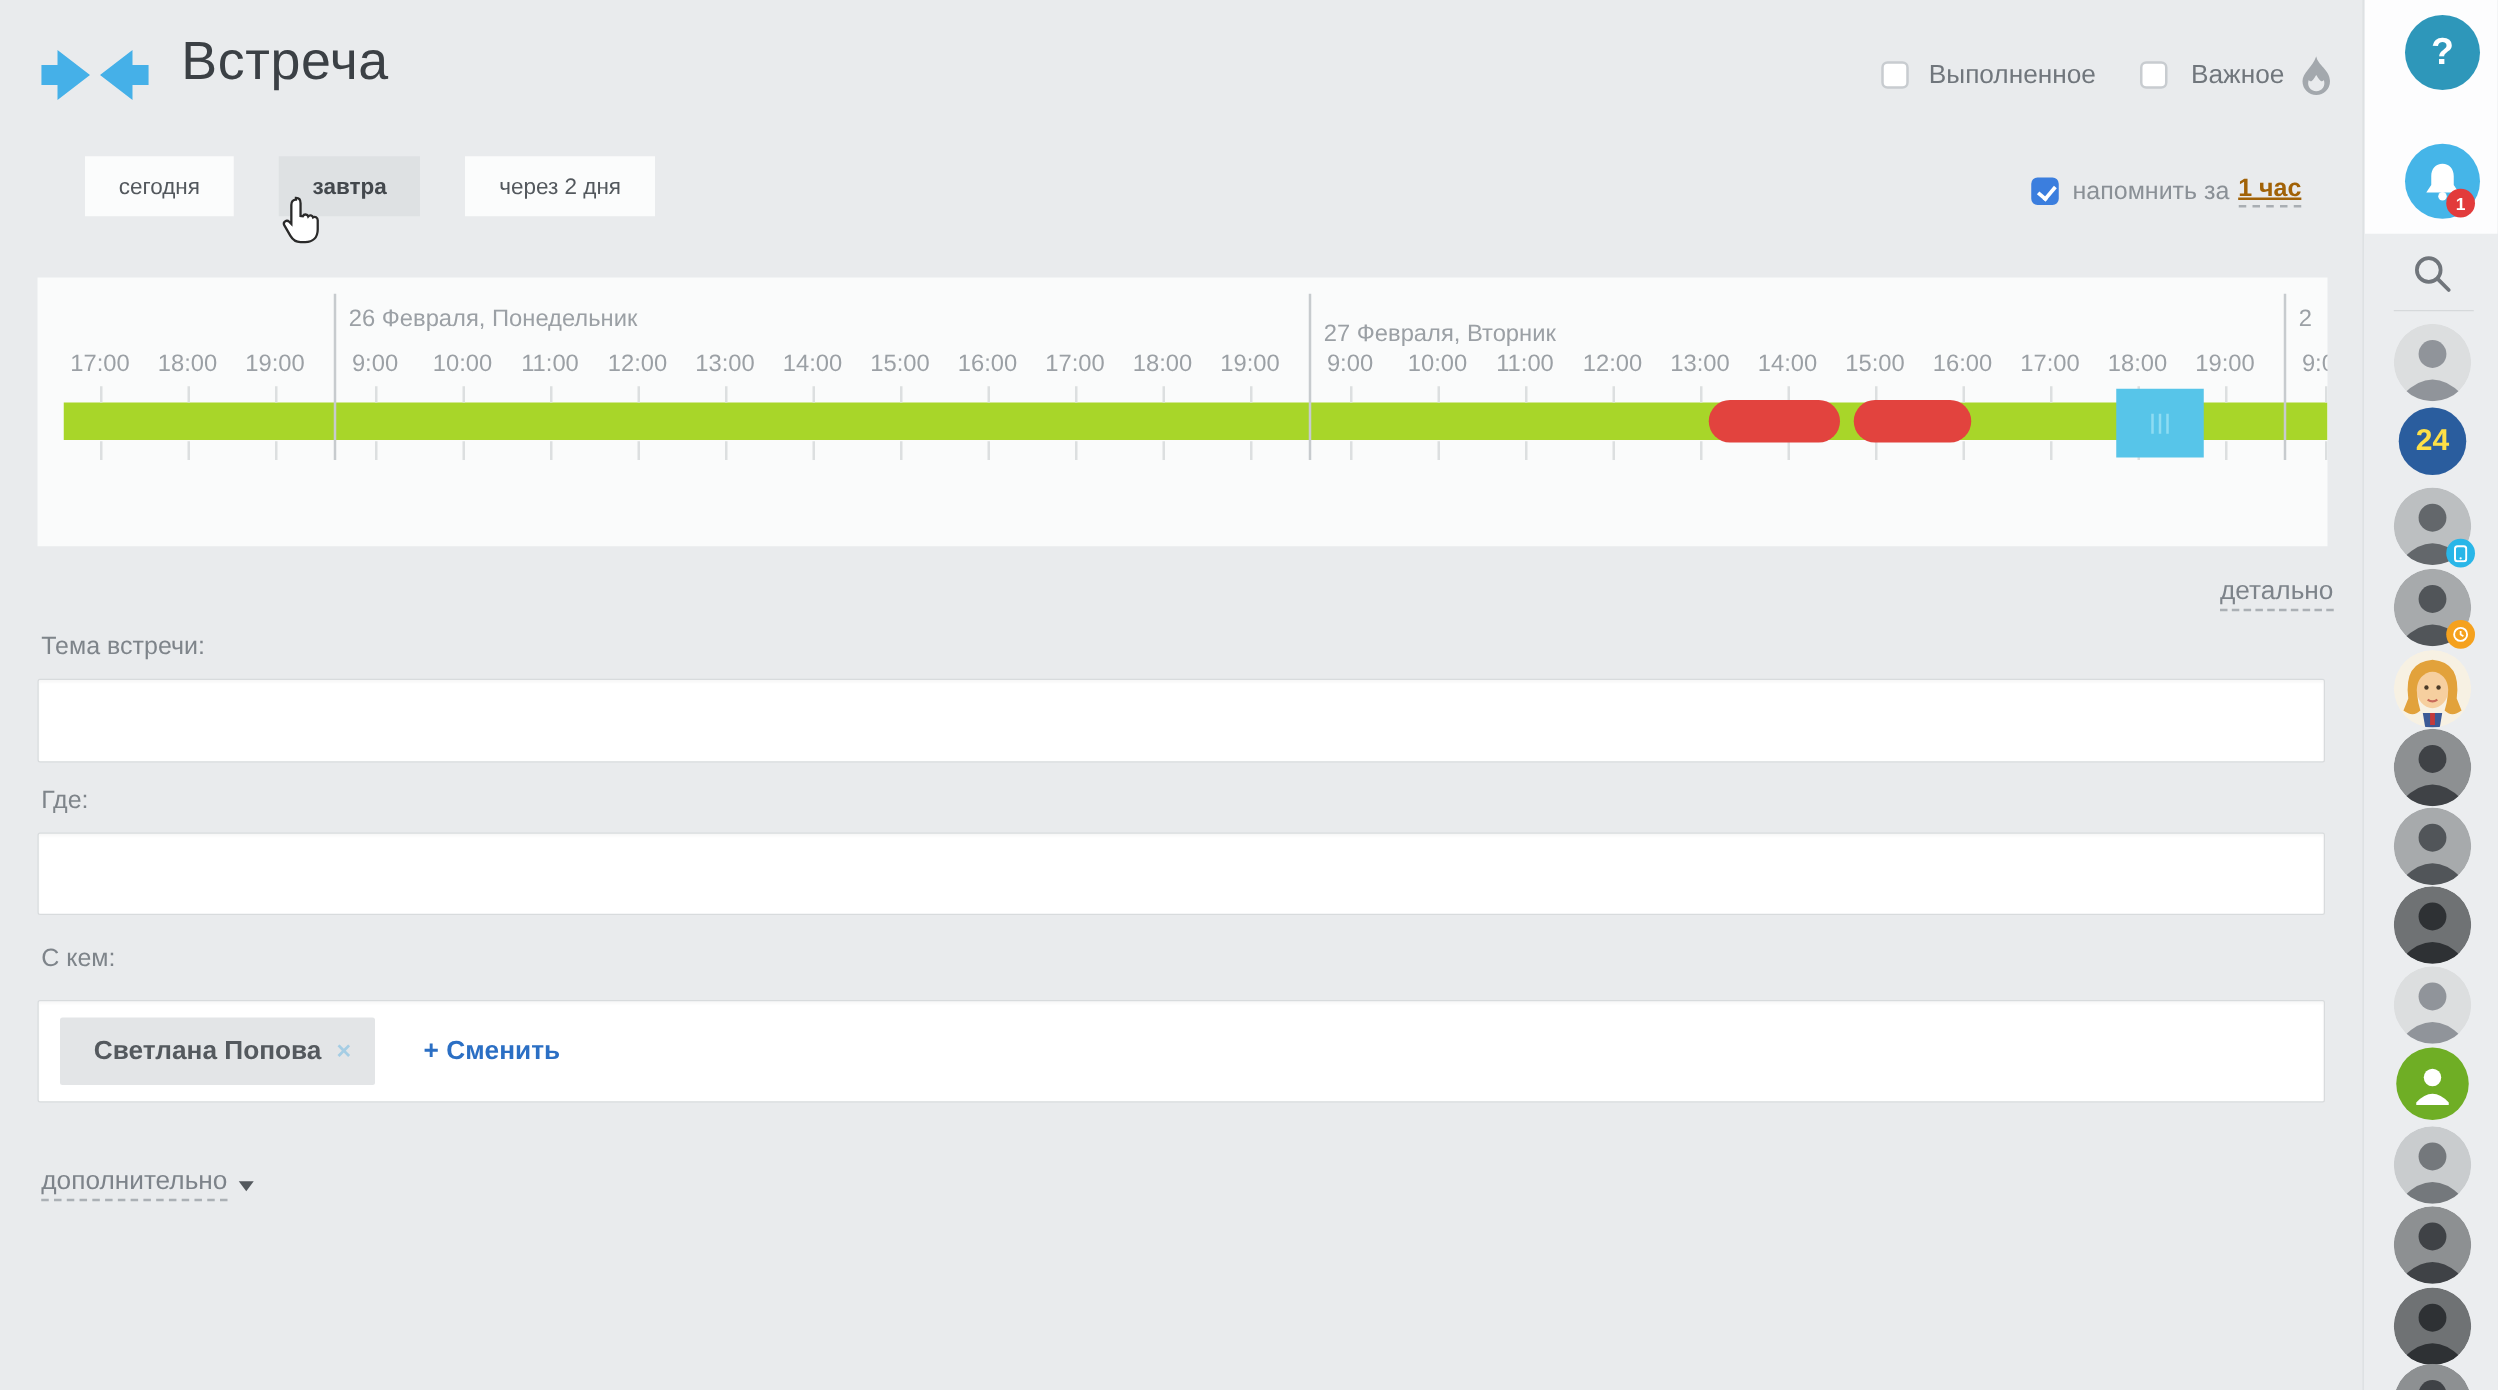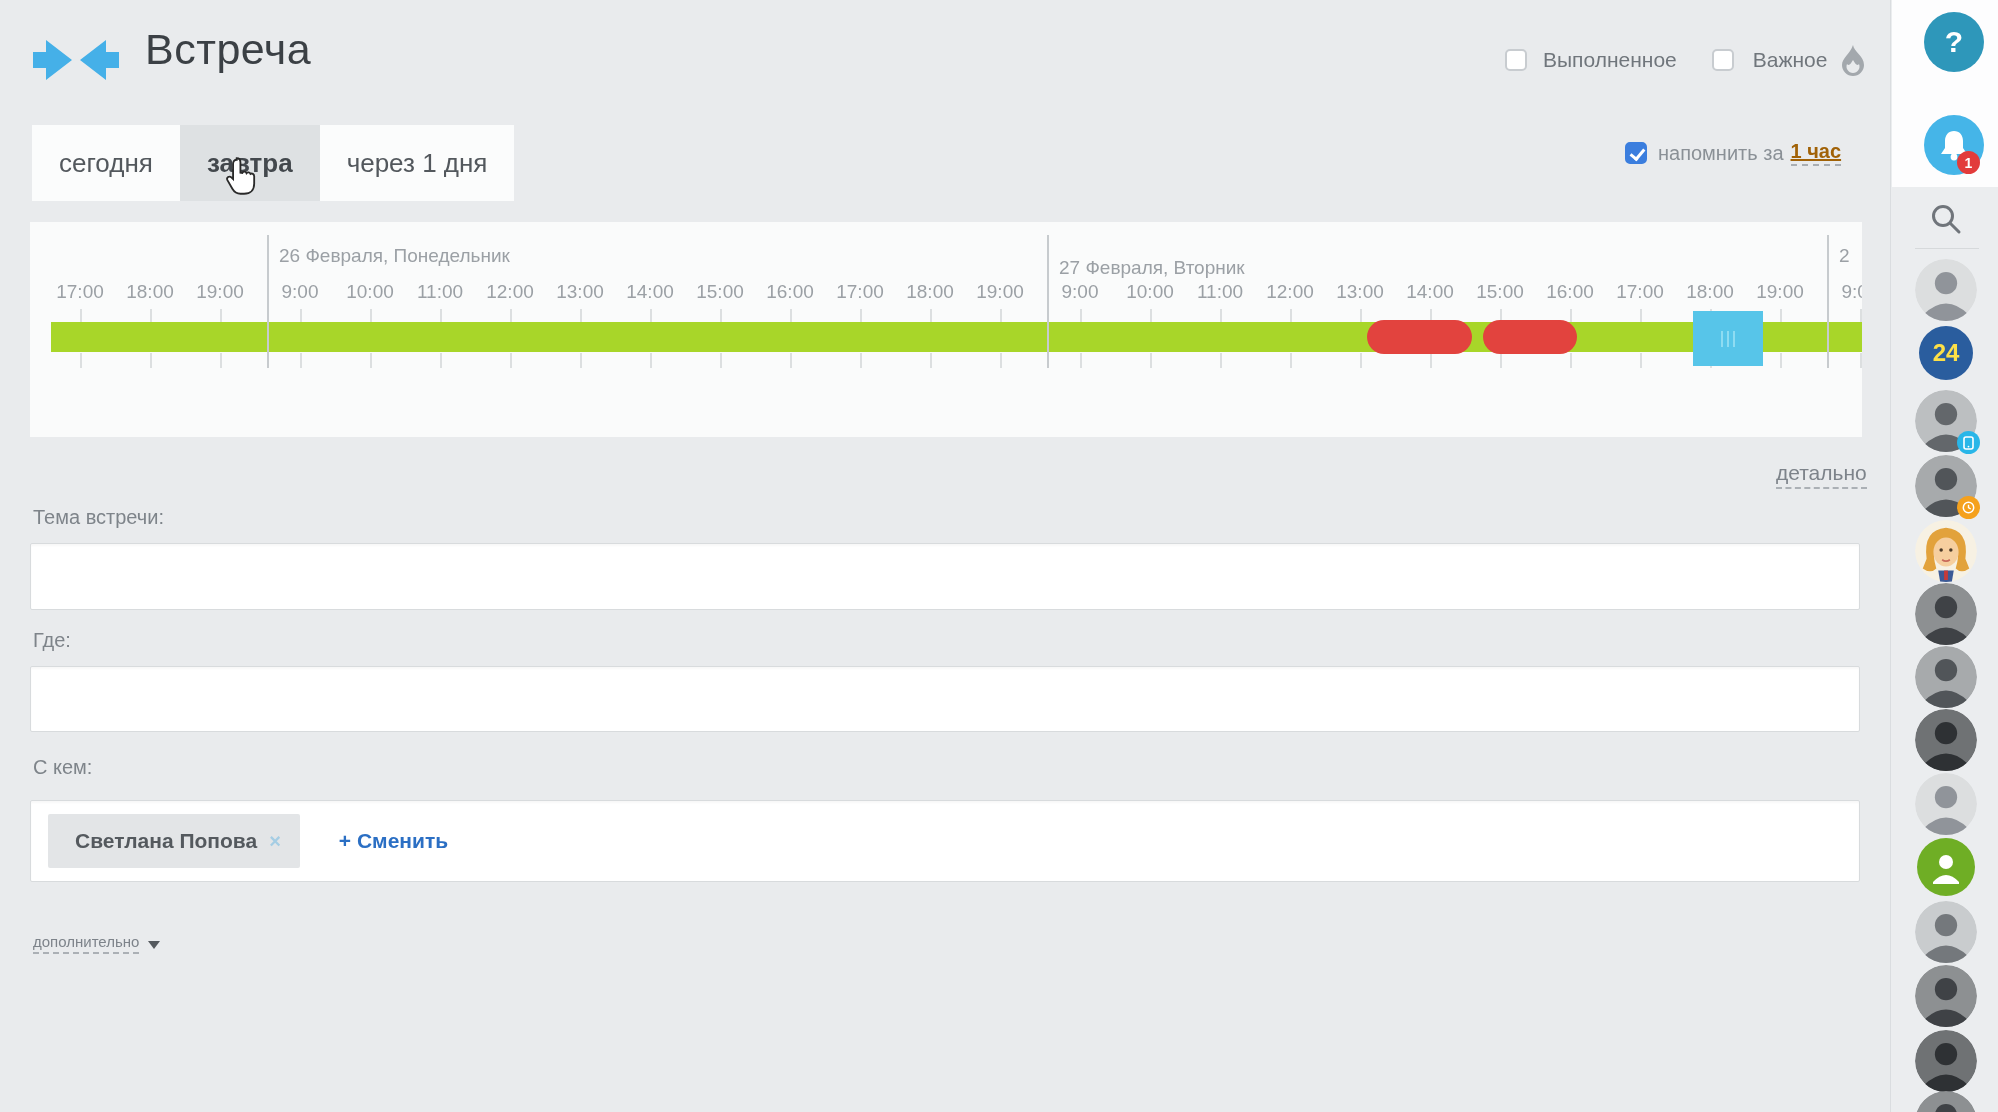--- a/index.html
+++ b/index.html
@@ -19,22 +19,22 @@
   .cbx.checked{background:#3b7ede;border-color:#3b7ede;position:relative;}
   .cbx.checked::after{content:"";position:absolute;left:6px;top:2px;width:6px;height:11px;border:solid #fff;border-width:0 3px 3px 0;transform:rotate(40deg);}
   .cbx-label{font-size:21px;color:#70767c;}
   .hdr-filters .cbx{margin-right:16px;}
   .hdr-filters .gap1{margin-right:35px;}
   .hdr-filters .gap2{margin-right:19px;}
   .hdr-filters .gap3{margin-right:13px;}
 
   
   .tabs{left:32px;top:125px;height:61px;display:flex;}
-  .tab{height:76px;display:flex;align-items:center;padding:0 27px;background:#fbfcfc;
-       font-size:26px;color:#53585d;cursor:pointer;white-space:nowrap;}
+  .tab{height:48px;display:flex;align-items:center;padding:0 27px;background:#fbfcfc;
+       font-size:18px;color:#53585d;cursor:pointer;white-space:nowrap;margin-left:36px;}
   .tab.selected{background:#dee1e3;color:#43484d;font-weight:700;}
 
   
   .reminder{left:1625px;top:140px;display:flex;align-items:center;}
   .reminder .cbx{margin-right:11px;}
   .reminder-label{font-size:20px;color:#8a9096;margin-right:7px;}
   .reminder-interval{font-size:20px;color:#a16207;font-weight:700;border-bottom:2px dashed #a9aeb3;padding-bottom:1px;cursor:pointer;text-decoration:underline;}
 
   
   .tl-panel{left:30px;top:222px;width:1832px;height:215px;background:#fafbfb;overflow:hidden;}
@@ -45,21 +45,21 @@
   .tl-tick-top{position:absolute;top:87px;width:2px;height:13px;background:#dcdfe0;}
   .tl-tick-bot{position:absolute;top:131px;width:2px;height:15px;background:#dcdfe0;}
   .tl-bar{position:absolute;left:21px;top:100px;right:0;height:30px;background:#a8d629;}
   .tl-busy{position:absolute;top:98px;height:34px;border-radius:17px;background:#e2433e;}
   .tl-selected{position:absolute;top:89px;height:55px;background:#57c5e9;display:flex;align-items:center;justify-content:center;gap:4px;cursor:grab;}
   .tl-grip{width:2px;height:16px;background:#8edcf2;}
 
   
   .detail-link{left:1763px;top:461px;font-size:21px;color:#7d838a;border-bottom:2px dashed #abb0b5;padding-bottom:2px;cursor:pointer;margin-left:13px;}
   .more-row{left:33px;top:933px;display:flex;align-items:center;cursor:pointer;}
-  .more-link{font-size:15px;color:#7d838a;border-bottom:2px dashed #abb0b5;padding-bottom:2px;}
+  .more-link{font-size:21px;color:#7d838a;border-bottom:2px dashed #abb0b5;padding-bottom:2px;}
   .caret{width:0;height:0;border-left:6px solid transparent;border-right:6px solid transparent;border-top:8px solid #54595e;margin-left:9px;margin-top:3px;}
 
   
   .field-label{font-size:20px;color:#7e848a;}
   .lbl-topic{left:33px;top:506px;}
   .lbl-where{left:33px;top:629px;}
   .lbl-with{left:33px;top:756px;}
   .text-input{position:absolute;left:30px;width:1830px;height:67px;background:#fff;border:1px solid #d8dbdd;
       box-sizing:border-box;border-radius:2px;font-size:22px;color:#45494e;padding:0 16px;outline:none;
       box-shadow:inset 0 2px 2px rgba(0,0,0,0.03);font-family:"Liberation Sans","DejaVu Sans",sans-serif;}
@@ -110,21 +110,21 @@
   <div class="cbx gap2" id="important-cbx"></div>
   <span class="cbx-label gap3">Важное</span>
   <svg width="26" height="31" viewBox="0 0 26 31">
     <path d="M13 0 C14 7 24 11 24 20 A11 11 0 0 1 2 20 C2 13 10 9 13 0 Z M13 28 A6.5 6.5 0 0 0 19 19 C17 22 15 18 13 15 C11 18 9 22 7 19 A6.5 6.5 0 0 0 13 28 Z" fill="#a3a8ad" fill-rule="evenodd"></path>
   </svg>
 </div>
 
 <div class="abs tabs">
     <div class="tab">сегодня</div>
     <div class="tab selected">завтра</div>
-    <div class="tab">через 1 дня</div>
+    <div class="tab">через 2 дня</div>
   </div>
 
 <div class="abs reminder">
   <div class="cbx checked" id="reminder-cbx"></div>
   <span class="reminder-label">напомнить за</span>
   <span class="reminder-interval">1 час</span>
 </div>
 
 <div class="abs tl-panel">
   <div class="tl-strip">

